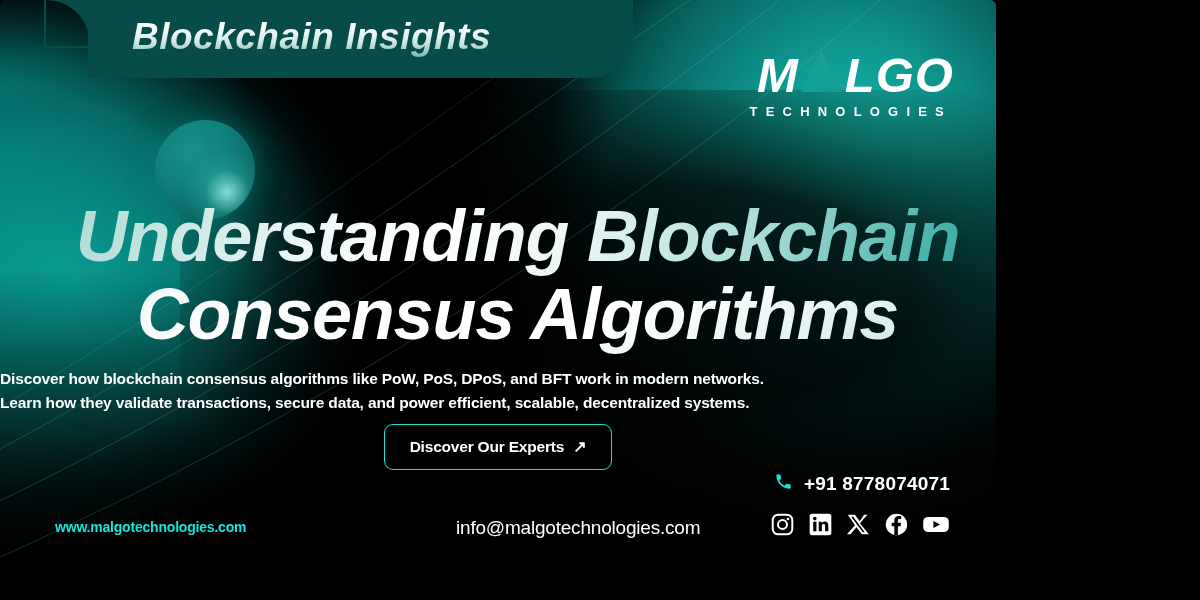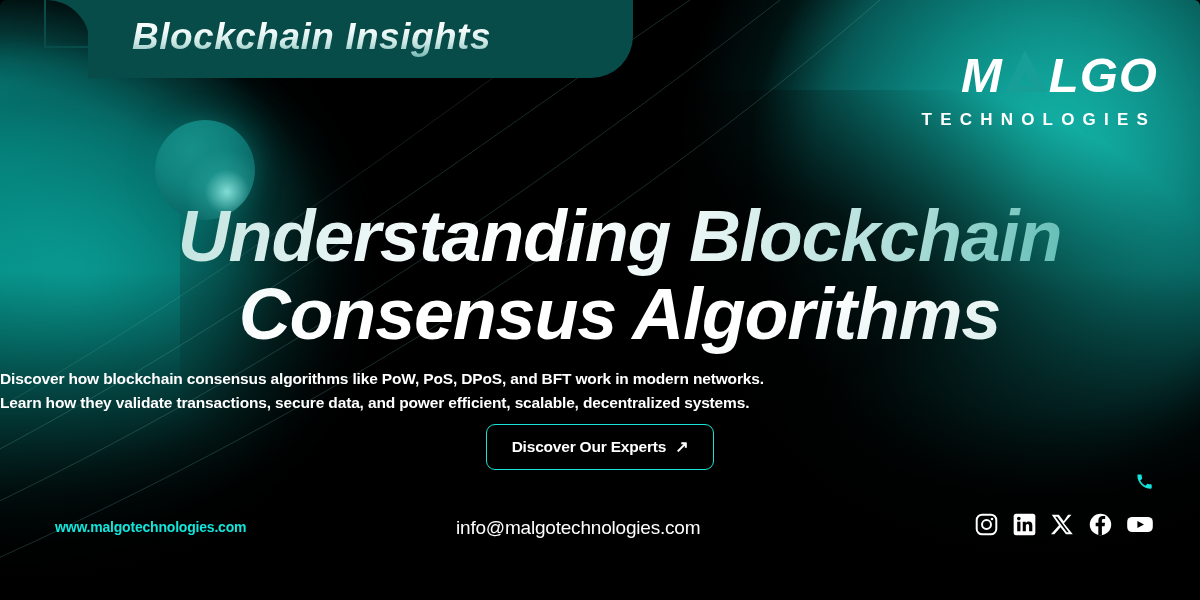--- a/index.html
+++ b/index.html
@@ -4,21 +4,21 @@
 <style>
   * { margin:0; padding:0; box-sizing:border-box; }
   html,body{
     width:1200px; height:600px; overflow:hidden;
     background:#000;
     font-family:"Liberation Sans", sans-serif;
   }
 
   .banner{
     position:relative;
-    width:1200px; height:600px;
+    width:996px; height:600px;
     overflow:hidden;
     background:#000000;
     border-radius:6px;
   }
 
   
   .glow-left{
     position:absolute; left:-300px; top:-20px;
     width:760px; height:660px;
     background:radial-gradient(ellipse 52% 50% at 38% 45%,
@@ -99,21 +99,21 @@
 
   
   .logo{ position:absolute; right:42px; top:48px; text-align:right; }
   .logo-word{
     font-size:49px; font-weight:bold; font-style:italic;
     letter-spacing:1px; color:#ffffff; line-height:1;
     display:flex; align-items:center; justify-content:flex-end;
   }
   .logo-a{ display:inline-block; margin:0 1px; }
   .logo-tag{
-    margin-top:9px; font-size:17px; font-weight:bold;
+    margin-top:3px; font-size:13px; font-weight:bold;
     letter-spacing:8.2px; color:#ffffff; line-height:1;
     padding-right:2px;
   }
 
   
   .headline{
     position:absolute; left:0; right:0; top:198px;
     text-align:center;
   }
   .h-line{
@@ -238,20 +238,21 @@
   <a class="site" href="#" style="text-decoration:none">www.malgotechnologies.com</a>
 
   <div class="email">info@malgotechnologies.com</div>
 
   <div class="phone">
     <span>
       <svg width="19" height="19" viewBox="0 0 24 24" fill="#12e6dc">
         <path d="M6.6 10.8c1.4 2.8 3.8 5.1 6.6 6.6l2.2-2.2c.3-.3.7-.4 1-.2 1.2.4 2.4.6 3.7.6.6 0 1 .4 1 1V20c0 .6-.4 1-1 1C10.6 21 3 13.4 3 4c0-.6.4-1 1-1h3.4c.6 0 1 .4 1 1 0 1.3.2 2.5.6 3.7.1.3 0 .7-.2 1l-2.2 2.1z"></path>
       </svg>
     </span>
+    <span>+91 8778074071</span>
   </div>
 
   <div class="socials">
     <a href="#">
       <svg width="25" height="25" viewBox="0 0 24 24" fill="none" stroke="#ffffff" stroke-width="1.9">
         <rect x="2.6" y="2.6" width="18.8" height="18.8" rx="5.2"></rect>
         <circle cx="12" cy="12" r="4.3"></circle>
         <circle cx="17.3" cy="6.7" r="1.25" fill="#ffffff" stroke="none"></circle>
       </svg>
     </a>

